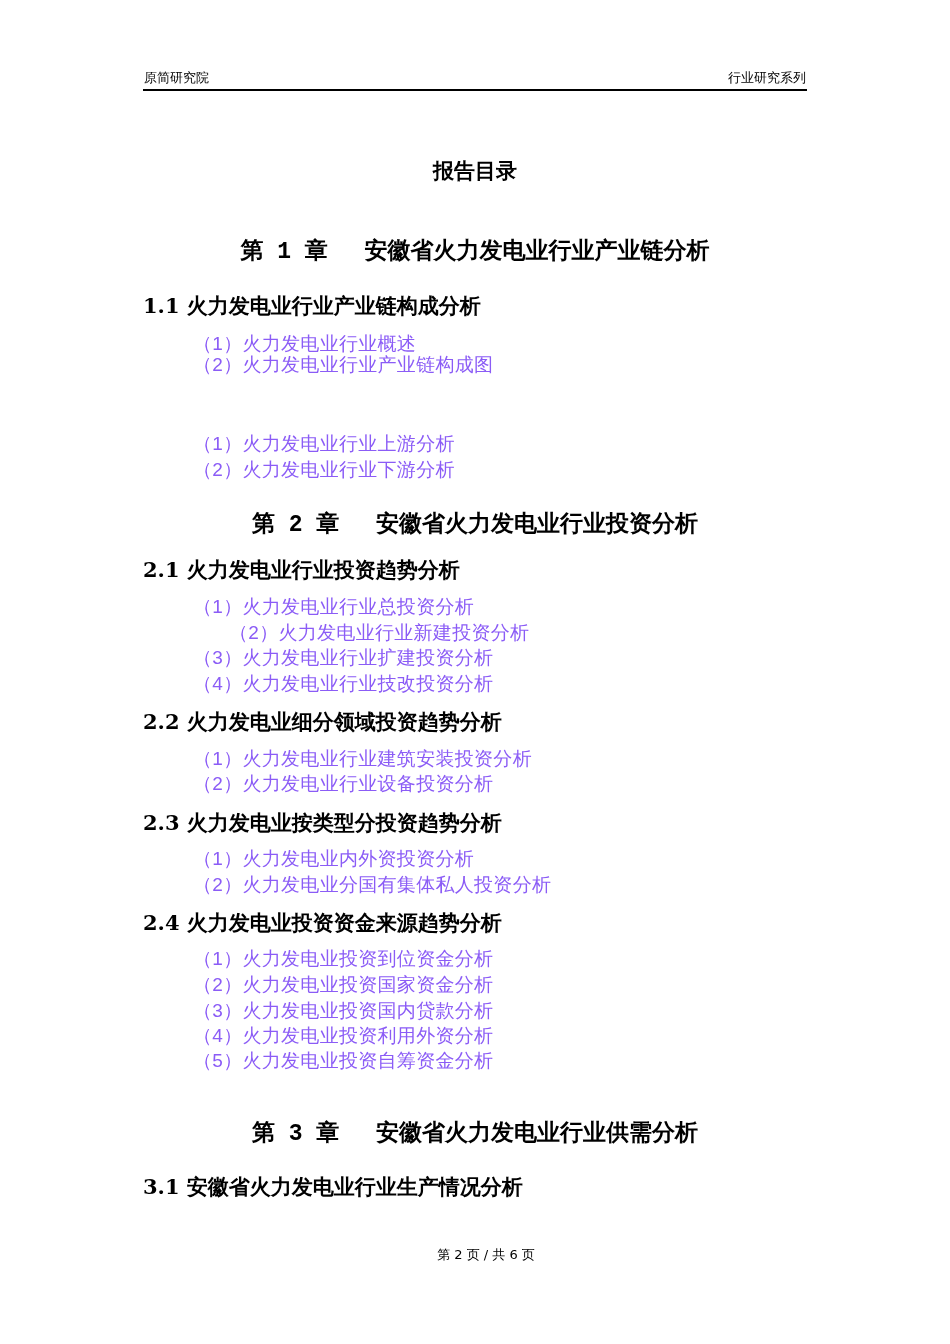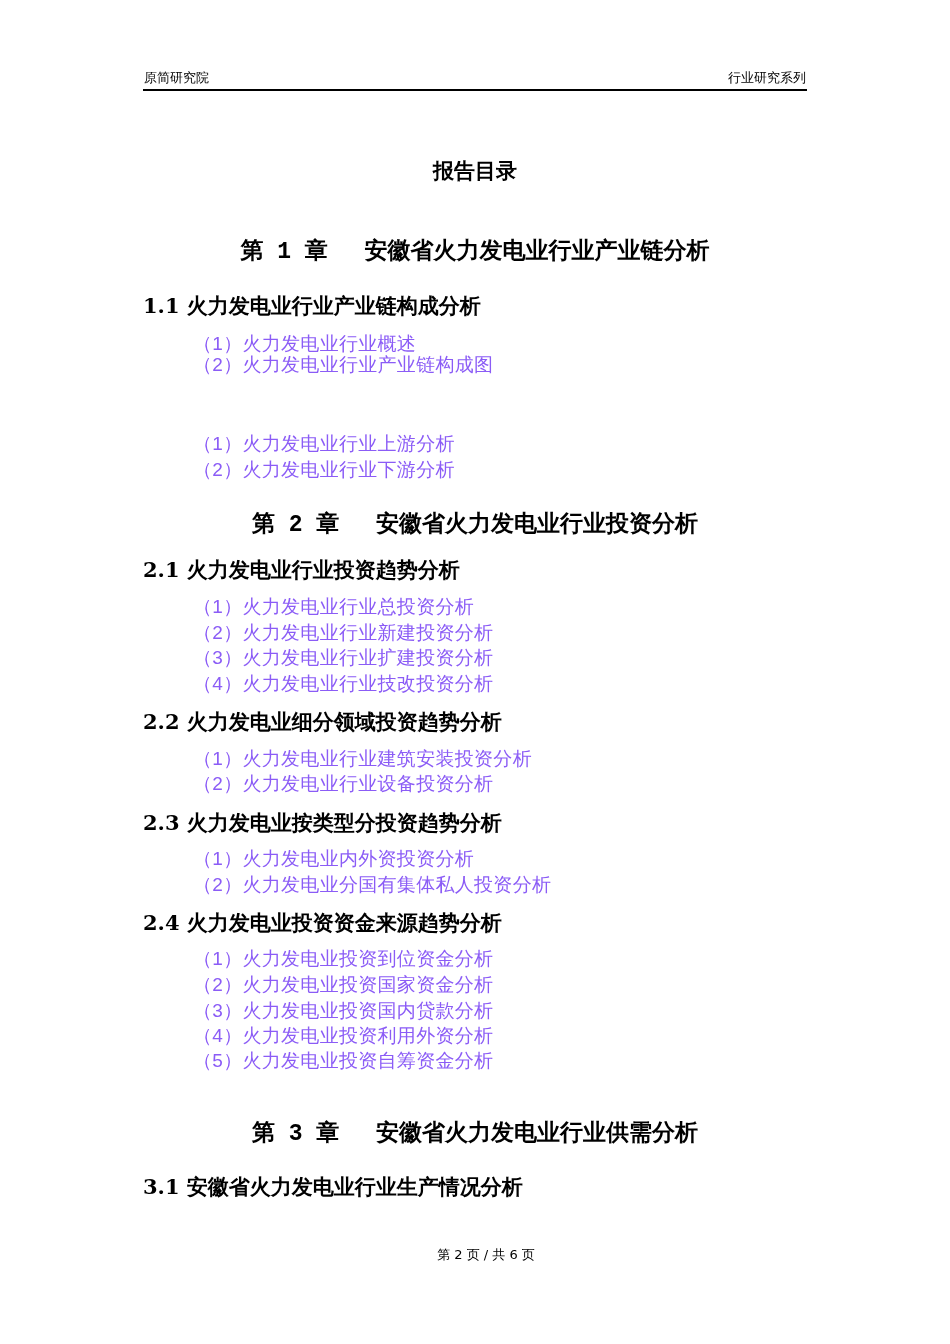--- a/index.html
+++ b/index.html
@@ -37,21 +37,21 @@
   <div class="item" style="top:331px;">（1）火力发电业行业概述</div>
   <div class="item" style="top:352px;">（2）火力发电业行业产业链构成图</div>
 
   <div class="item" style="top:431px;">（1）火力发电业行业上游分析</div>
   <div class="item" style="top:457px;">（2）火力发电业行业下游分析</div>
 
   <div class="chapter" style="top:488px;margin-top:20px;">第 2 章　 安徽省火力发电业行业投资分析</div>
 
   <div class="section" style="top:556px;">2.1 火力发电业行业投资趋势分析</div>
   <div class="item" style="top:594px;">（1）火力发电业行业总投资分析</div>
-  <div class="item" style="top:620px;">（2）火力发电业行业新建投资分析</div>
+  <div class="item" style="top:620px;margin-left:36px;">（2）火力发电业行业新建投资分析</div>
   <div class="item" style="top:645px;">（3）火力发电业行业扩建投资分析</div>
   <div class="item" style="top:671px;">（4）火力发电业行业技改投资分析</div>
 
   <div class="section" style="top:708px;">2.2 火力发电业细分领域投资趋势分析</div>
   <div class="item" style="top:746px;">（1）火力发电业行业建筑安装投资分析</div>
   <div class="item" style="top:771px;">（2）火力发电业行业设备投资分析</div>
 
   <div class="section" style="top:809px;">2.3 火力发电业按类型分投资趋势分析</div>
   <div class="item" style="top:846px;">（1）火力发电业内外资投资分析</div>
   <div class="item" style="top:872px;">（2）火力发电业分国有集体私人投资分析</div>

